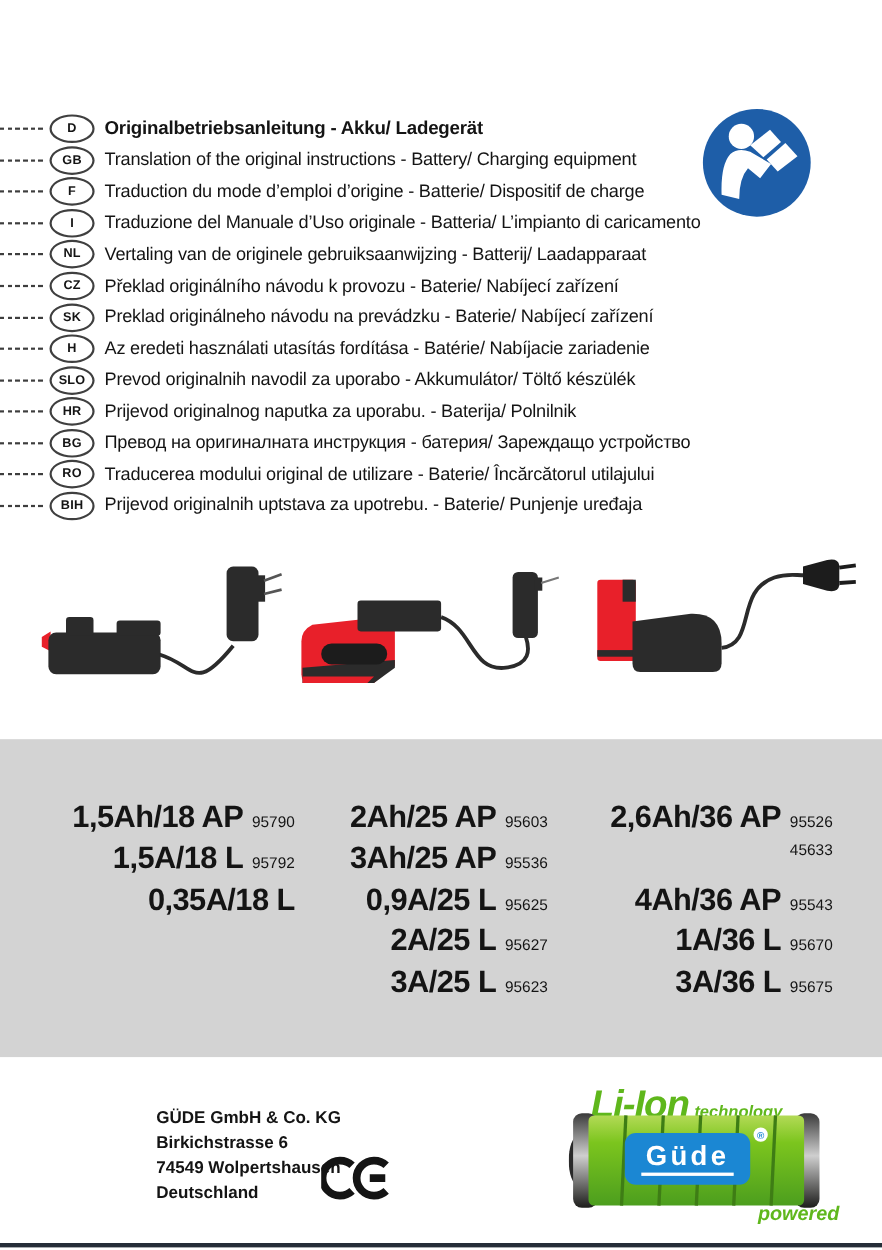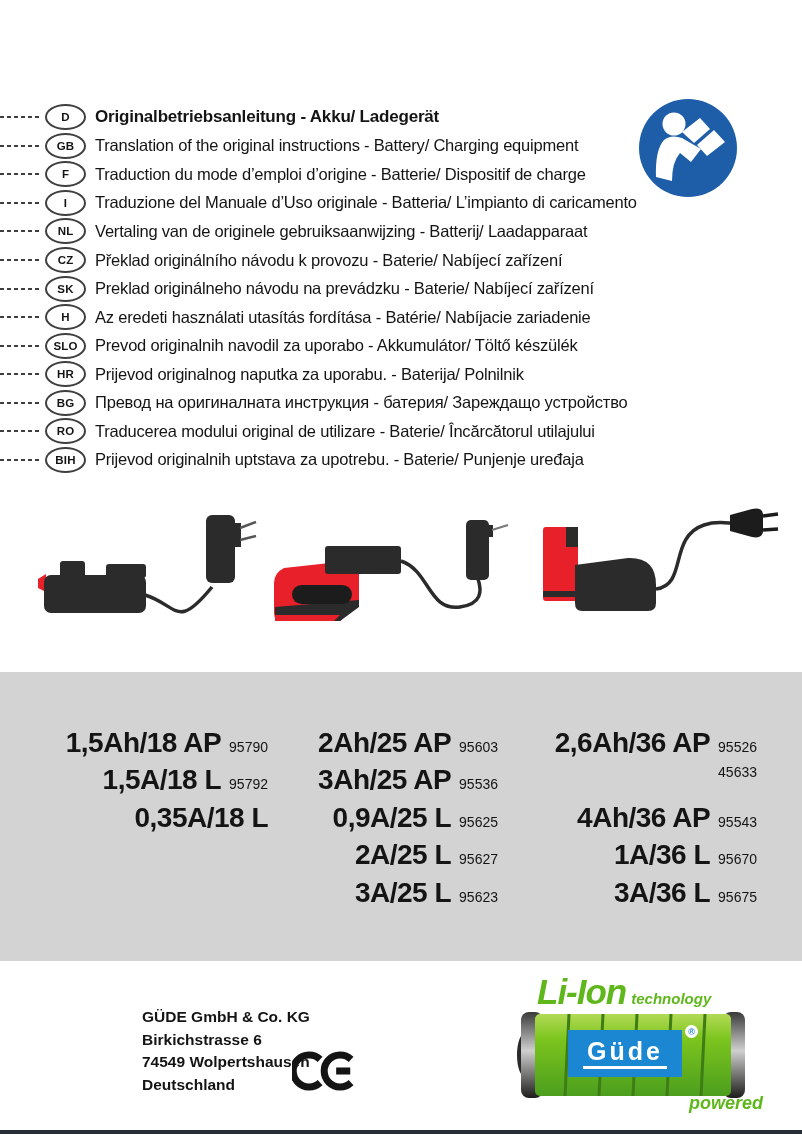--- a/index.html
+++ b/index.html
@@ -34,26 +34,26 @@
   .prod-art{font-size:14px;margin-left:8px;white-space:nowrap;}
   .prod-art:empty{margin-left:0;}
 
   
   .address{position:absolute;left:100px;top:1006px;font-size:15.5px;font-weight:bold;line-height:22.6px;margin-left:42px;}
   .ce-mark{position:absolute;left:292px;top:1050px;width:62px;height:42px;}
   .bottom-bar{position:absolute;left:0;top:1130px;width:802px;height:4px;background:#252d38;}
 
   
   .liion{position:absolute;left:515px;top:972px;width:262px;height:146px;}
-  .liion-title{position:absolute;left:22px;top:0;white-space:nowrap;}
+  .liion-title{position:absolute;left:22px;top:12px;white-space:nowrap;}
   .liion-word{font-weight:bold;font-style:italic;font-size:35px;color:#5fb71c;letter-spacing:-1px;}
   .liion-tech{font-style:italic;font-weight:bold;font-size:15px;color:#5fb71c;margin-left:5px;}
   .battery-svg{position:absolute;left:2px;top:36px;width:232px;height:94px;}
   .gude-rect{position:absolute;left:53px;top:58px;width:114px;height:47px;background:#1b87d3;
-             display:flex;align-items:center;justify-content:center;}
+             display:flex;align-items:center;justify-content:center;border-radius:10px;}
   .gude-text{color:#fff;font-weight:bold;font-size:25px;letter-spacing:3px;
              border-bottom:3px solid #fff;padding:0 4px 2px 4px;line-height:1;}
   .gude-reg{position:absolute;left:170px;top:53px;width:13px;height:13px;background:#fff;color:#1b87d3;
             border-radius:50%;font-size:9px;font-weight:bold;display:flex;align-items:center;justify-content:center;}
   .powered{position:absolute;right:14px;bottom:4px;font-style:italic;font-weight:bold;
            font-size:18px;color:#5fb71c;}
 </style>
 </head>
 <body>
 

